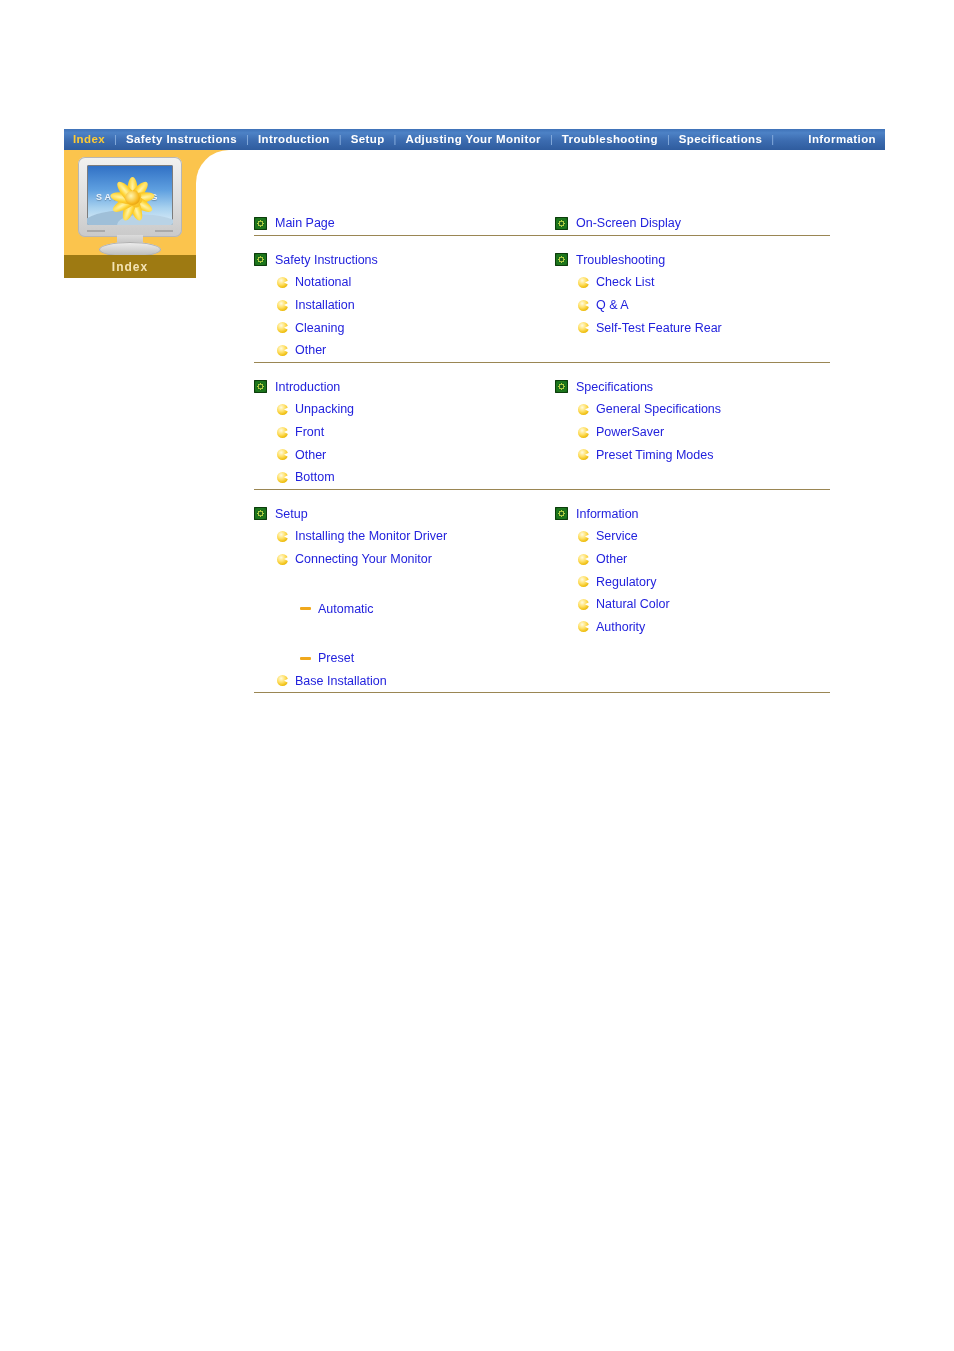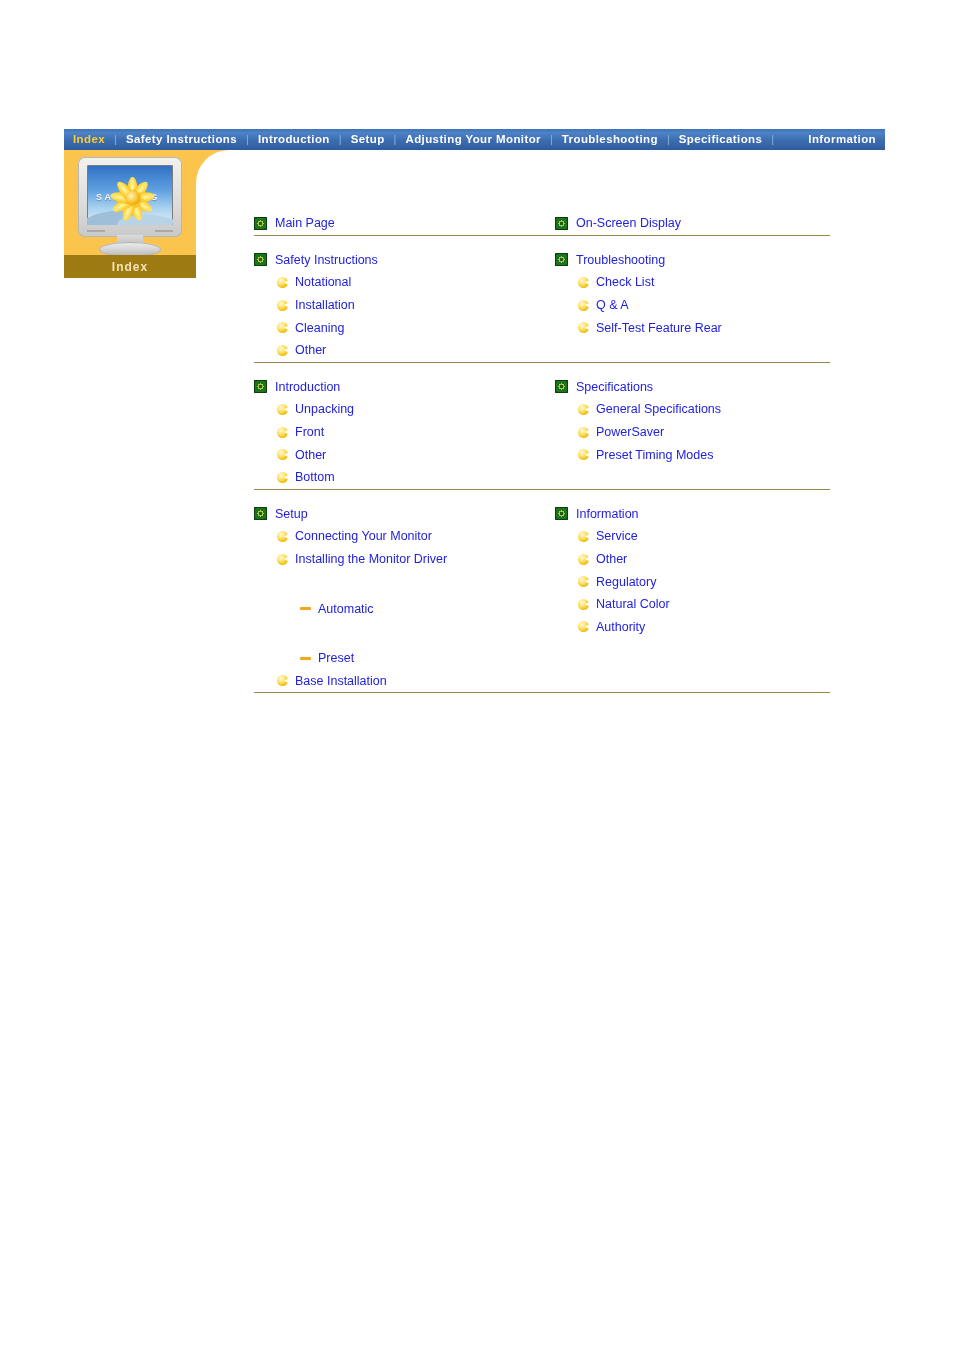--- a/index.html
+++ b/index.html
@@ -452,25 +452,25 @@
     <div class="divider"></div>
     <div class="gap-after-div"></div>
     <div class="group">
       <div class="col left">
         <div class="row lvl0">
           <span class="ico-sq"></span>
           <span class="link">Setup</span>
         </div>
         <div class="row lvl1">
           <span class="ico-dot"></span>
+          <span class="link">Installing the Monitor Driver</span>
+        </div>
+        <div class="row lvl1">
+          <span class="ico-dot"></span>
           <span class="link">Connecting Your Monitor</span>
-        </div>
-        <div class="row lvl1">
-          <span class="ico-dot"></span>
-          <span class="link">Installing the Monitor Driver</span>
         </div>
         <div class="row lvl2">
           <span class="ico-dash"></span>
           <span class="link">Automatic</span>
         </div>
         <div class="row lvl2">
           <span class="ico-dash"></span>
           <span class="link">Preset</span>
         </div>
         <div class="row lvl1">

